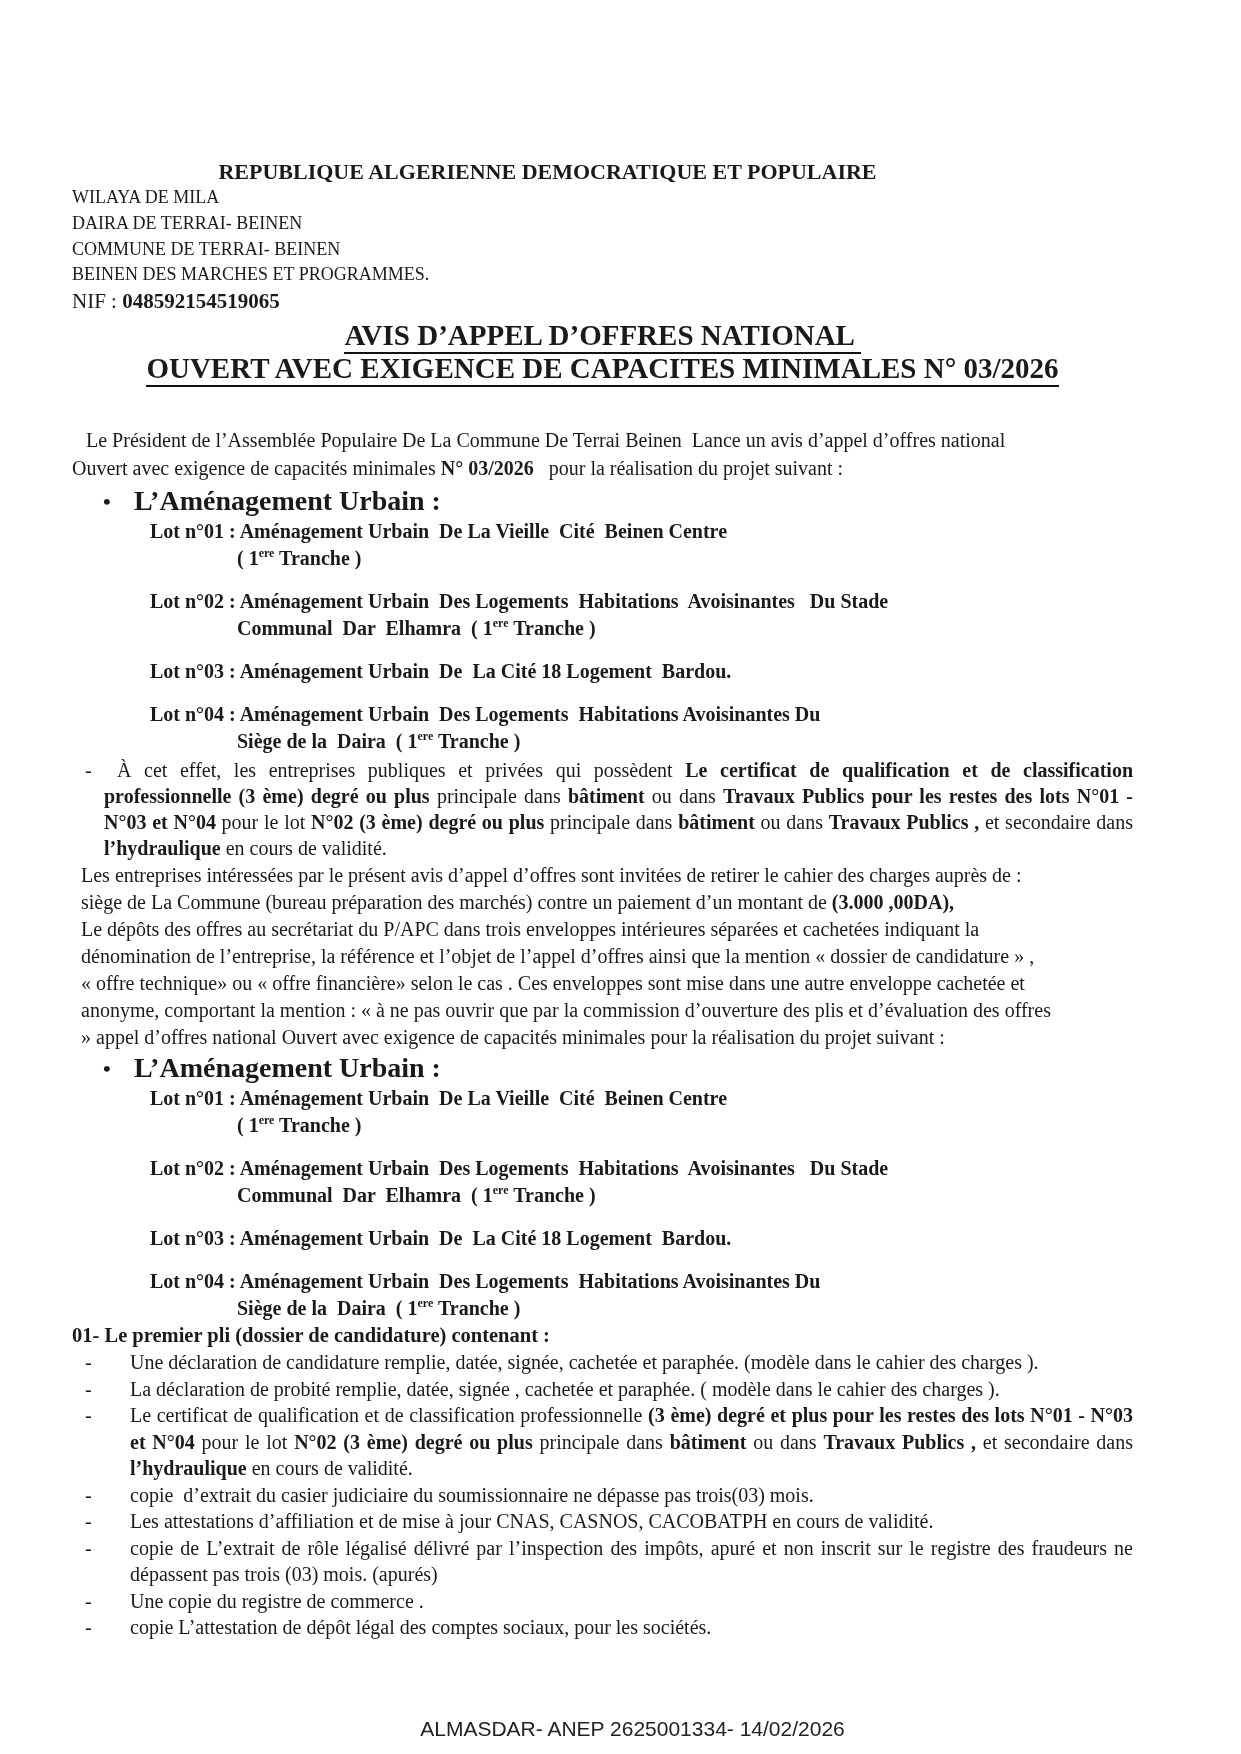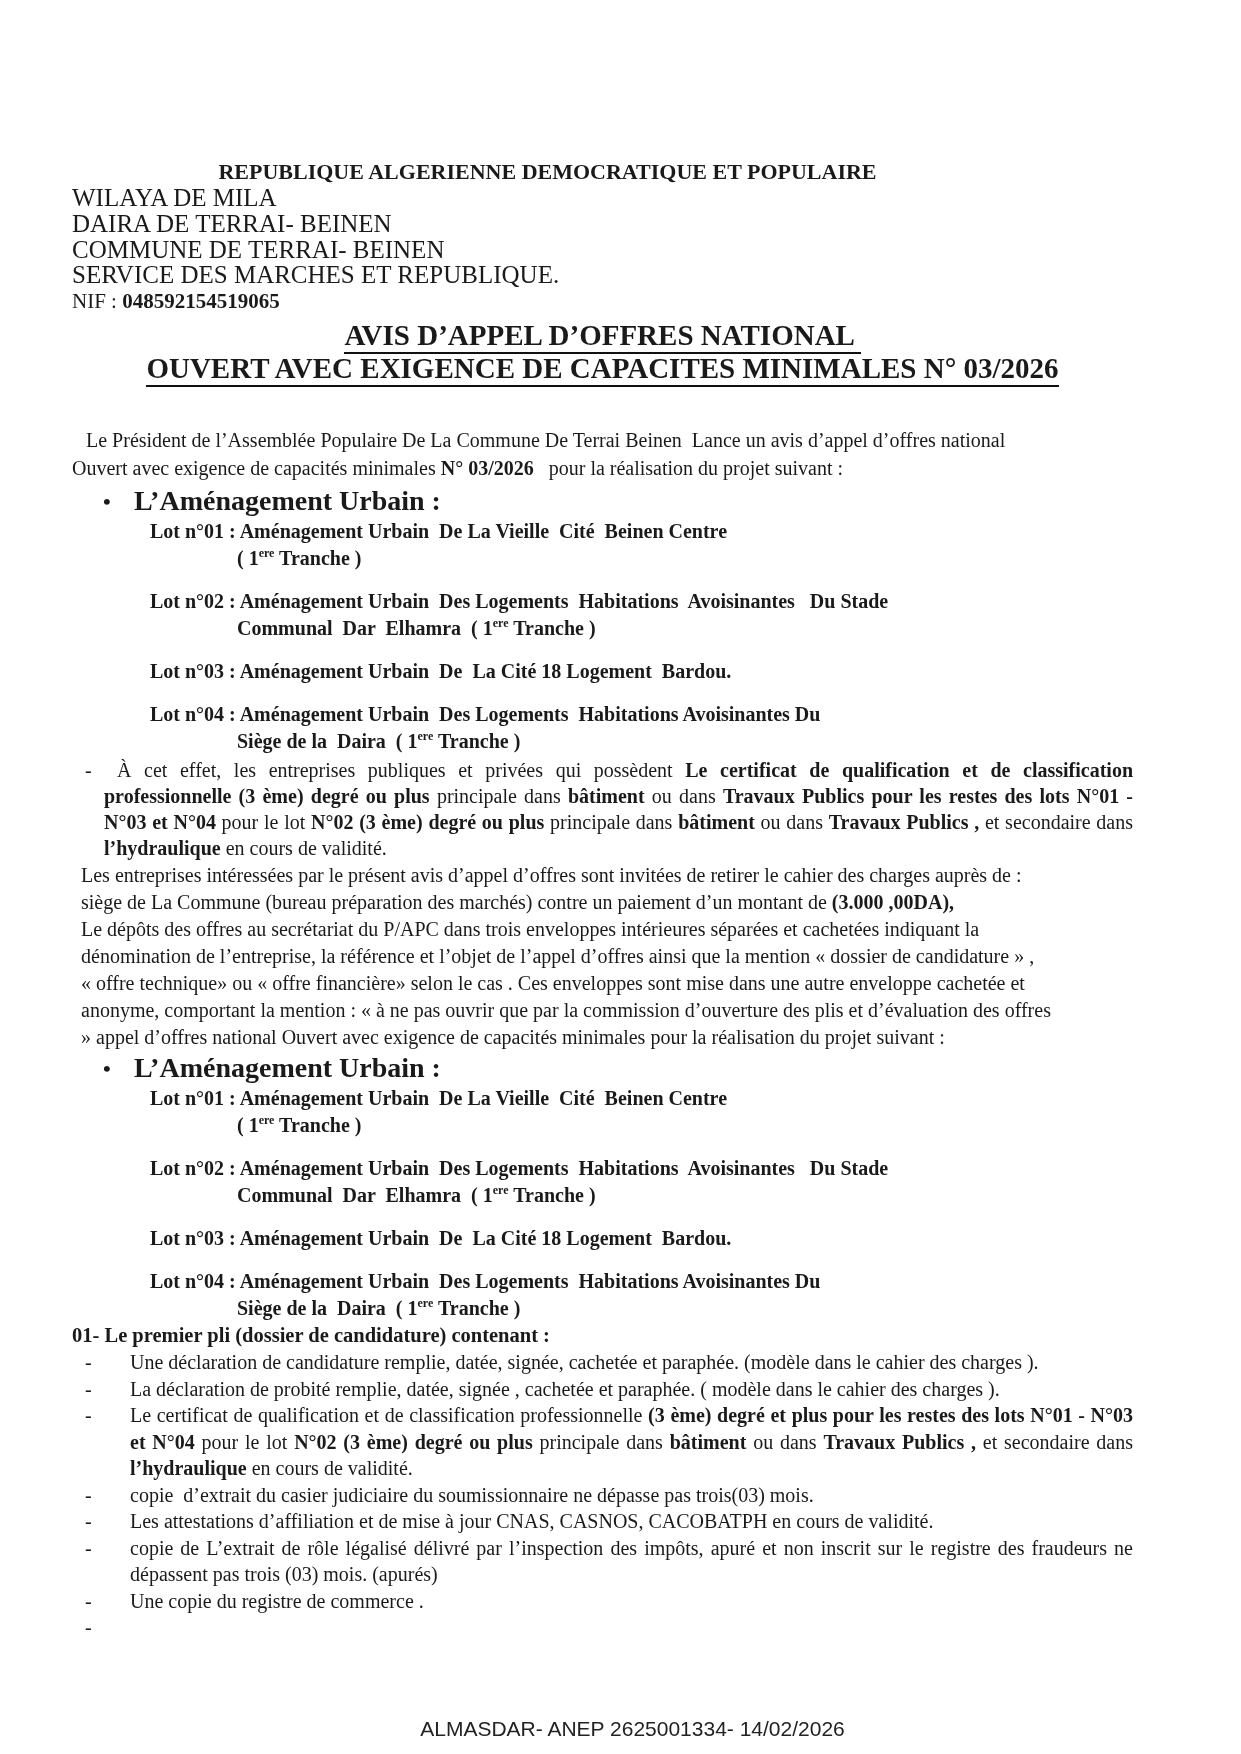--- a/index.html
+++ b/index.html
@@ -16,21 +16,21 @@
     overflow:hidden;
   }
   .b{font-weight:bold;}
   .pre{white-space:pre-wrap;font-family:Liberation Serif, serif;}
   sup{font-size:0.6em;line-height:0;vertical-align:super;}
 
   .hdr-republic{
     font-size:22px;line-height:27px;font-weight:bold;
     text-align:center;padding-right:110px;
   }
-  .hdr-admin div{font-size:25px;line-height:25.8px;}
+  .hdr-admin div{font-size:18px;line-height:25.8px;}
   .nif{font-size:21px;line-height:26px;}
 
   .titles{margin-top:6px;text-align:center;}
   .titles .tl{line-height:30px;}
   .titles .tl span{
     font-size:29px;font-weight:bold;white-space:pre;
     border-bottom:2.5px solid #111;padding-bottom:1px;
   }
 
   .intro{margin:40px 0 0 0;text-indent:14px;line-height:28px;}
@@ -72,21 +72,21 @@
 <body>
 
 <div class="page">
 
   <div class="hdr-republic">REPUBLIQUE ALGERIENNE DEMOCRATIQUE ET POPULAIRE</div>
 
   <div class="hdr-admin">
     <div>WILAYA DE MILA</div>
     <div>DAIRA DE TERRAI- BEINEN</div>
     <div>COMMUNE DE TERRAI- BEINEN</div>
-    <div>SERVICE DES MARCHES ET REPUBLIQUE.</div>
+    <div>BEINEN DES MARCHES ET PROGRAMMES.</div>
   </div>
 
   <div class="nif">
     <span>NIF : </span><span class="b">048592154519065</span>
   </div>
 
   <div class="titles">
     <div class="tl"><span>AVIS D’APPEL D’OFFRES NATIONAL </span></div>
     <div class="tl"><span>OUVERT AVEC EXIGENCE DE CAPACITES MINIMALES N° 03/2026</span></div>
   </div>
@@ -168,19 +168,19 @@
     <div class="ditem">
       <span class="dash">-</span><span class="txt pre"><span>Les attestations d’affiliation et de mise à jour CNAS, CASNOS, CACOBATPH en cours de validité.</span></span>
     </div>
     <div class="ditem just">
       <span class="dash">-</span><span class="txt"><span>copie de L’extrait de rôle légalisé délivré par l’inspection des impôts, apuré et non inscrit sur le registre des fraudeurs ne dépassent pas trois (03) mois. (apurés)</span></span>
     </div>
     <div class="ditem">
       <span class="dash">-</span><span class="txt pre"><span>Une copie du registre de commerce .</span></span>
     </div>
     <div class="ditem">
-      <span class="dash">-</span>
+      <span class="dash">-</span><span class="txt pre"><span>copie L’attestation de dépôt légal des comptes sociaux, pour les sociétés.</span></span>
     </div>
   </div>
 
   <div class="footer">ALMASDAR- ANEP 2625001334- 14/02/2026</div>
 
 </div>
 
 </body></html>

